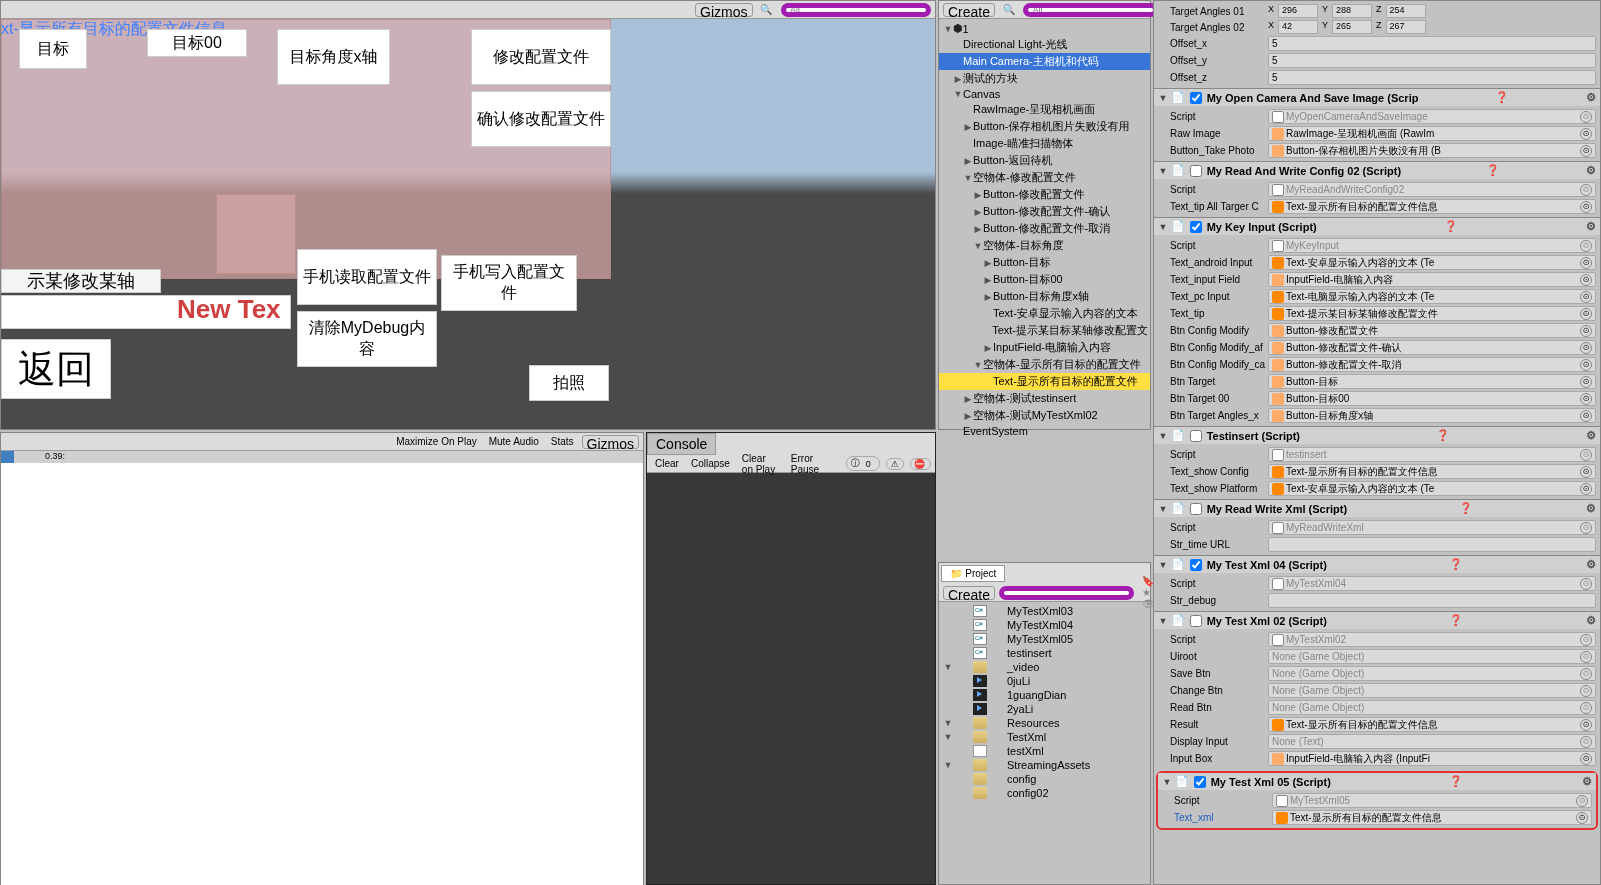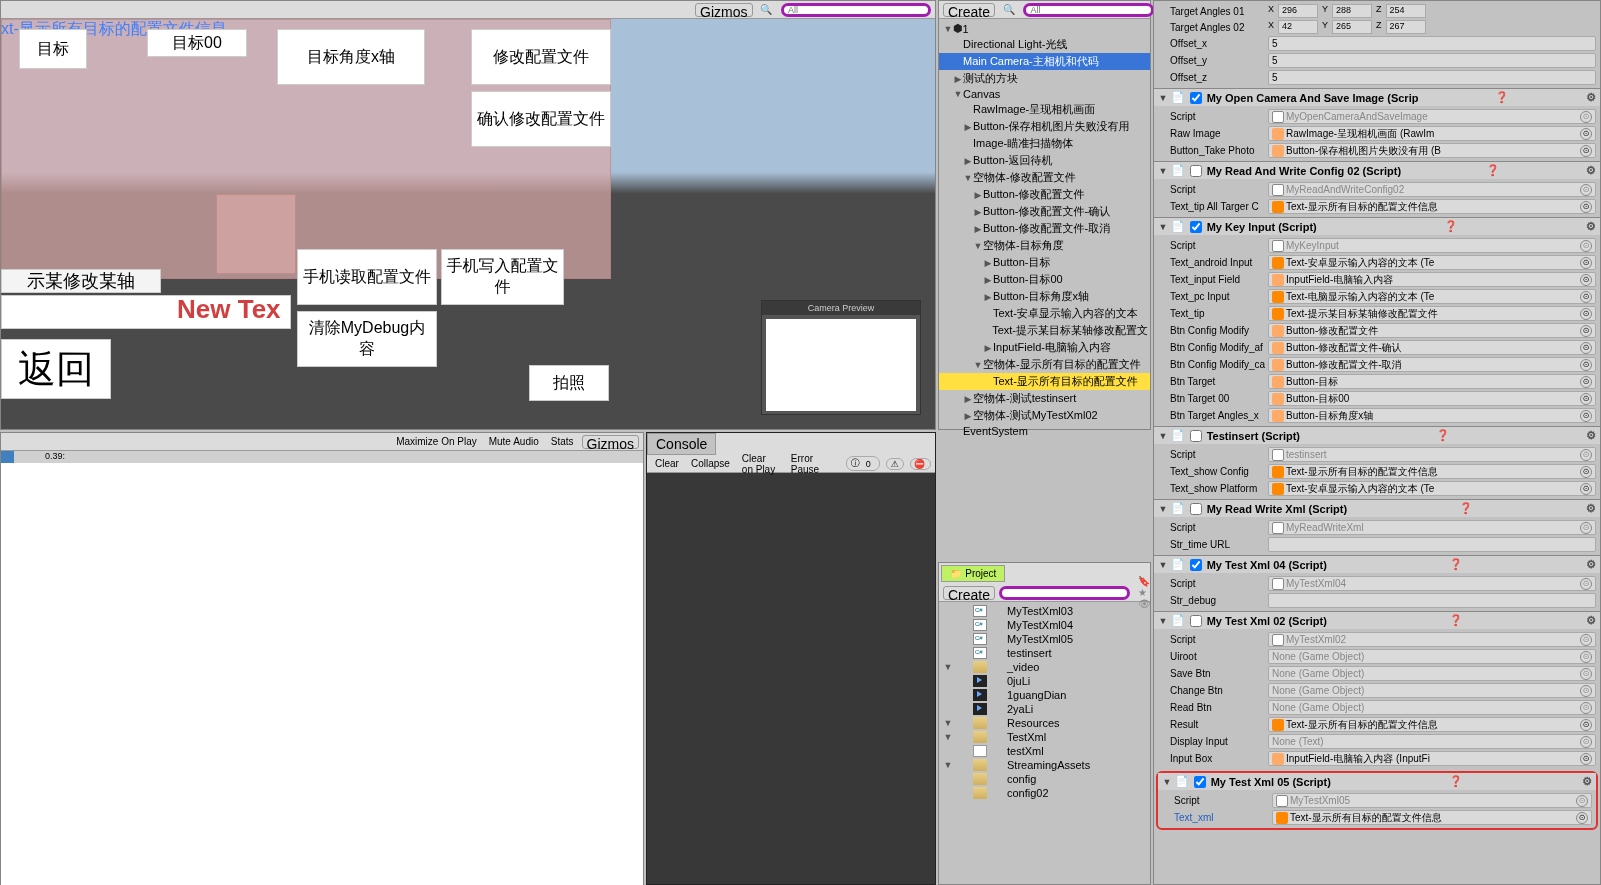--- a/index.html
+++ b/index.html
@@ -1,20 +1,20 @@
 <!DOCTYPE html>
 <html><head>
 <meta charset="utf-8">
 <style>
 * { margin:0; padding:0; box-sizing:border-box; font-family:Arial,sans-serif; }
 body { background:#c0c0c0; overflow:hidden; width:1601px; height:885px; position:relative; font-size:11px; color:#000; }
 .panel { position:absolute; background:#c2c2c2; border:1px solid #858585; }
 .toolbar { background:#dcdcdc; border-bottom:1px solid #999; height:18px; display:flex; align-items:center; padding:0 4px; font-size:10px; gap:4px; }
 .toolbar span { padding:0 4px; cursor:pointer; }
-.search { background:#fff; border:3px solid #a21caf; border-radius:8px; height:14px; flex:1; max-width:150px; padding:0 4px; font-size:9px; color:#999; }
+.search { background:#fff; border:5px solid #a21caf; border-radius:8px; height:14px; flex:1; max-width:150px; padding:0 4px; font-size:9px; color:#999; }
 .dropdown { background:#dcdcdc; border:1px solid #999; padding:0 4px; height:14px; font-size:14px; border-radius:3px; }
 
 
 #scene { left:0; top:0; width:936px; height:430px; background:linear-gradient(#a8c0d8 0%,#a8c0d8 40%,#4a4a4a 45%,#4a4a4a 100%); }
 #scene .toolbar { justify-content:flex-end; background:#dcdcdc; }
 .scene-canvas { position:absolute; left:0; top:18px; right:0; bottom:0; }
 .ui-btn { position:absolute; background:#fff; border:1px solid #ccc; display:flex; align-items:center; justify-content:center; font-size:16px; text-align:center; padding:4px; }
 .ui-text-red { position:absolute; color:#d04040; font-size:26px; font-weight:bold; }
 .ui-text-blue { position:absolute; color:#4080ff; font-size:16px; }
 .pink-rect { position:absolute; background:rgba(220,170,170,0.7); border:1px solid rgba(180,120,120,0.5); }
@@ -39,21 +39,21 @@
 #hierarchy { left:938px; top:0; width:213px; height:430px; background:#c2c2c2; }
 .tree { padding:2px 0; overflow:hidden; font-size:11px; }
 .tree-row { padding:1px 2px; white-space:nowrap; cursor:pointer; display:flex; align-items:center; }
 .tree-row.sel { background:#3875d7; color:#fff; }
 .tree-row.highlight { background:#ffe040; }
 .fold { display:inline-block; width:10px; text-align:center; color:#555; font-size:9px; }
 .indent0{padding-left:4px}.indent1{padding-left:14px}.indent2{padding-left:24px}.indent3{padding-left:34px}.indent4{padding-left:44px}
 
 
 #project { left:938px; top:562px; width:213px; height:323px; background:#c2c2c2; }
-#project .tab { background:#bef264; padding:2px 8px; font-size:10px; border:1px solid #999; display:inline-block; }
+#project .tab { background:#ffffff; padding:2px 8px; font-size:10px; border:1px solid #999; display:inline-block; }
 .proj-row { padding:1px 4px; display:flex; align-items:center; gap:20px; font-size:11px; cursor:pointer; }
 .ico { width:14px; height:12px; display:inline-block; }
 .ico-folder { background:linear-gradient(#e8d088,#d0b060); border-radius:1px; }
 .ico-cs { background:#fff; border:1px solid #888; position:relative; }
 .ico-cs::after { content:"C#"; font-size:6px; color:#068; position:absolute; left:1px; top:1px; }
 .ico-vid { background:#222; position:relative; }
 .ico-vid::after { content:""; position:absolute; left:4px; top:2px; border-left:5px solid #6af; border-top:3px solid transparent; border-bottom:3px solid transparent; }
 
 
 #inspector { left:1153px; top:0; width:448px; height:885px; background:#c2c2c2; overflow-y:auto; }
@@ -86,35 +86,31 @@
     <span class="dropdown">Gizmos</span>
     <span style="color:#888">🔍</span>
     <input class="search" placeholder="All" style="">
   </div>
   <div class="scene-canvas">
     <div class="pink-rect" style="left:0;top:0;width:610px;height:260px"></div>
     <div class="pink-rect" style="left:215px;top:175px;width:80px;height:80px"></div>
     <div class="ui-text-blue" style="left:0;top:0">xt-显示所有目标的配置文件信息</div>
     <div class="ui-btn" style="left:18px;top:10px;width:68px;height:40px">目标</div>
     <div class="ui-btn" style="left:146px;top:10px;width:100px;height:28px">目标00</div>
-    <div class="ui-btn" style="left:276px;top:10px;width:148px;height:56px">目标角度x轴</div>
+    <div class="ui-btn" style="left:276px;top:10px;width:113px;height:56px">目标角度x轴</div>
     <div class="ui-btn" style="left:470px;top:10px;width:140px;height:56px">修改配置文件</div>
     <div class="ui-btn" style="left:470px;top:72px;width:140px;height:56px">确认修改配置文件</div>
     <div class="ui-btn" style="left:296px;top:230px;width:140px;height:56px">手机读取配置文件</div>
-    <div class="ui-btn" style="left:440px;top:230px;width:123px;height:56px">手机写入配置文件</div>
+    <div class="ui-btn" style="left:440px;top:236px;width:136px;height:56px">手机写入配置文件</div>
     <div class="ui-btn" style="left:296px;top:292px;width:140px;height:56px">清除MyDebug内容</div>
     <div class="ui-btn" style="left:528px;top:346px;width:80px;height:36px">拍照</div>
     <div class="ui-btn" style="left:0;top:320px;width:110px;height:60px;font-size:38px">返回</div>
     <div class="ui-btn" style="left:0;top:250px;width:160px;height:24px;font-size:18px;background:#f4f4f4">示某修改某轴</div>
     <div class="ui-btn" style="left:0;top:276px;width:290px;height:34px;background:#fff"></div>
     <div class="ui-text-red" style="left:176px;top:275px">New Tex</div>
-    <div class="cam-preview">
-      <div class="title">Camera Preview</div>
-      <div class="img"></div>
-    </div>
   </div>
 </div>
 
 <div id="game" class="panel">
   <div class="toolbar">
     <span>Maximize On Play</span>
     <span>Mute Audio</span>
     <span>Stats</span>
     <span class="dropdown">Gizmos</span>
   </div>

